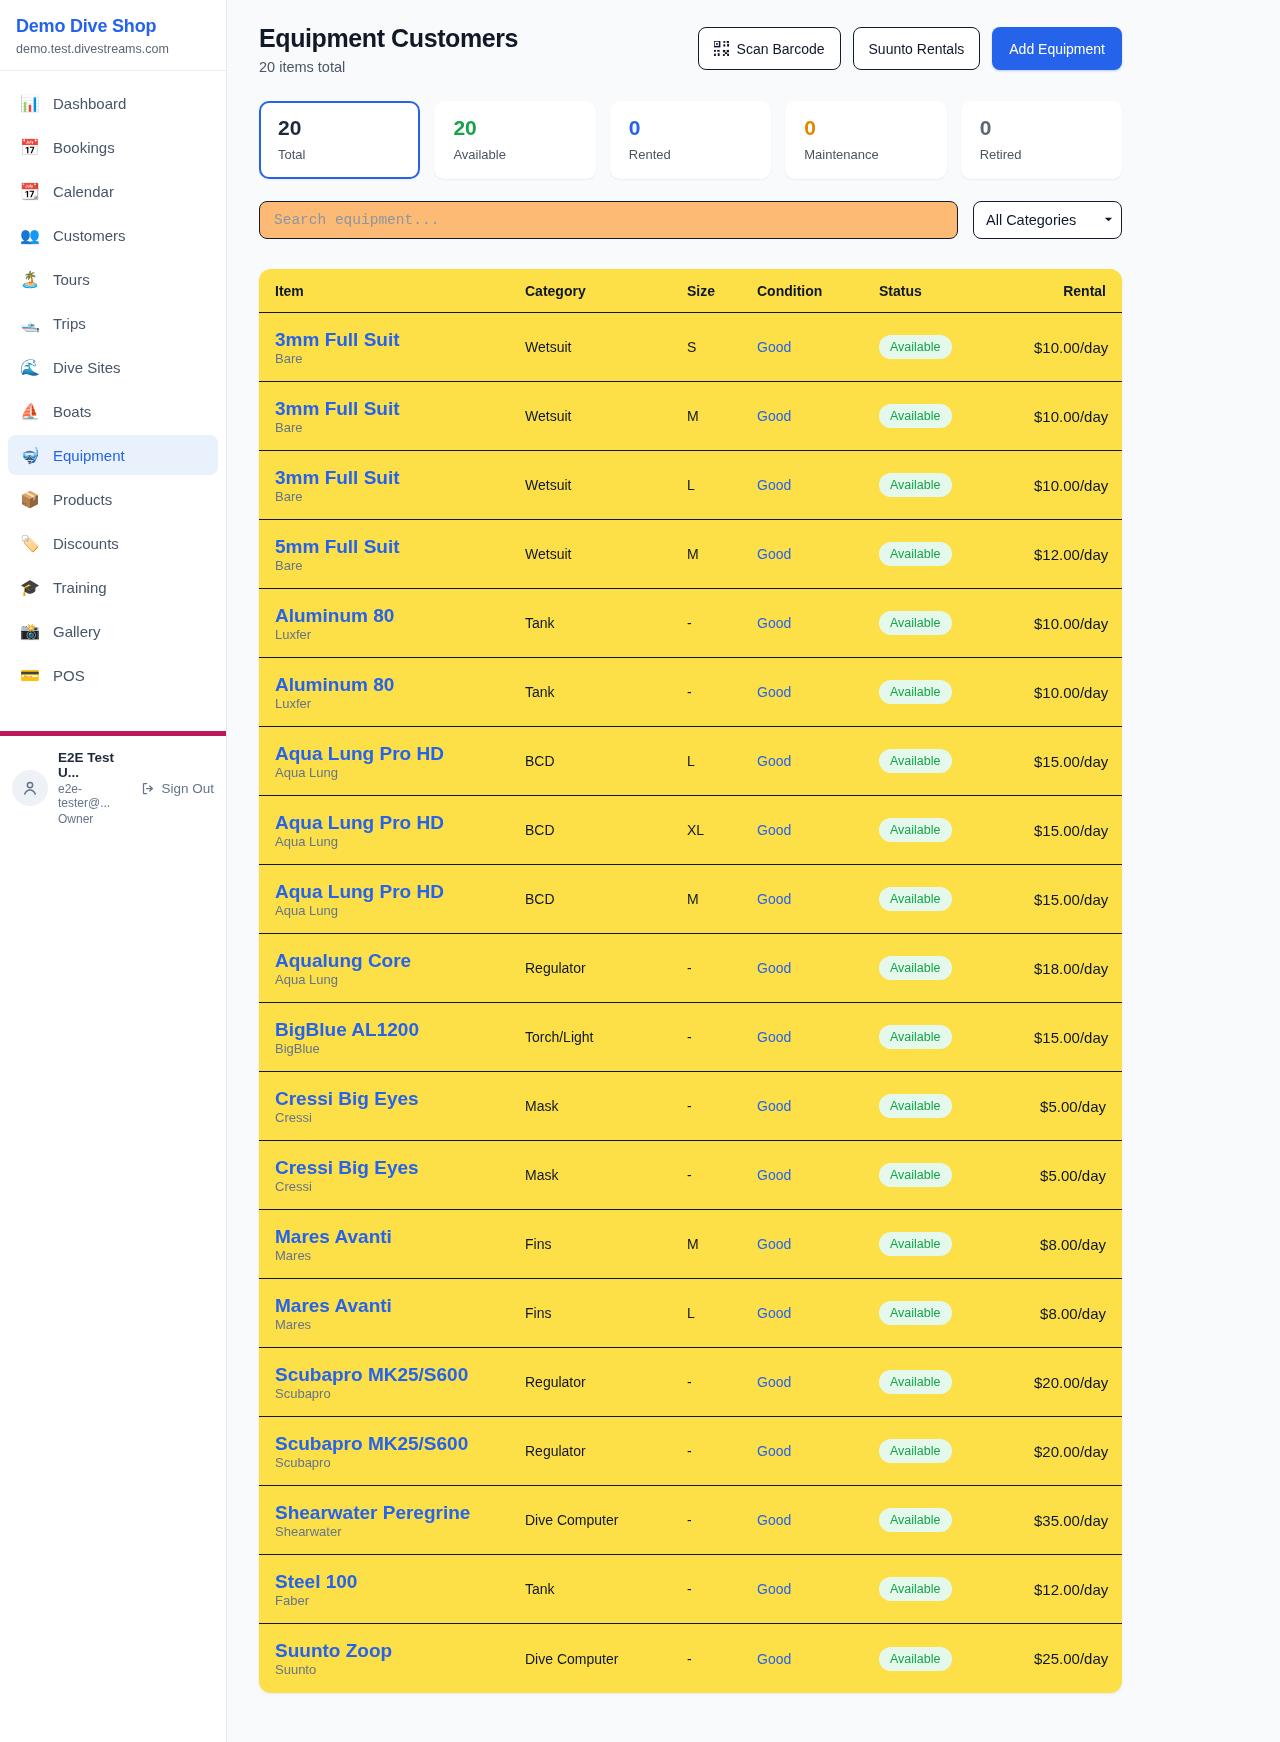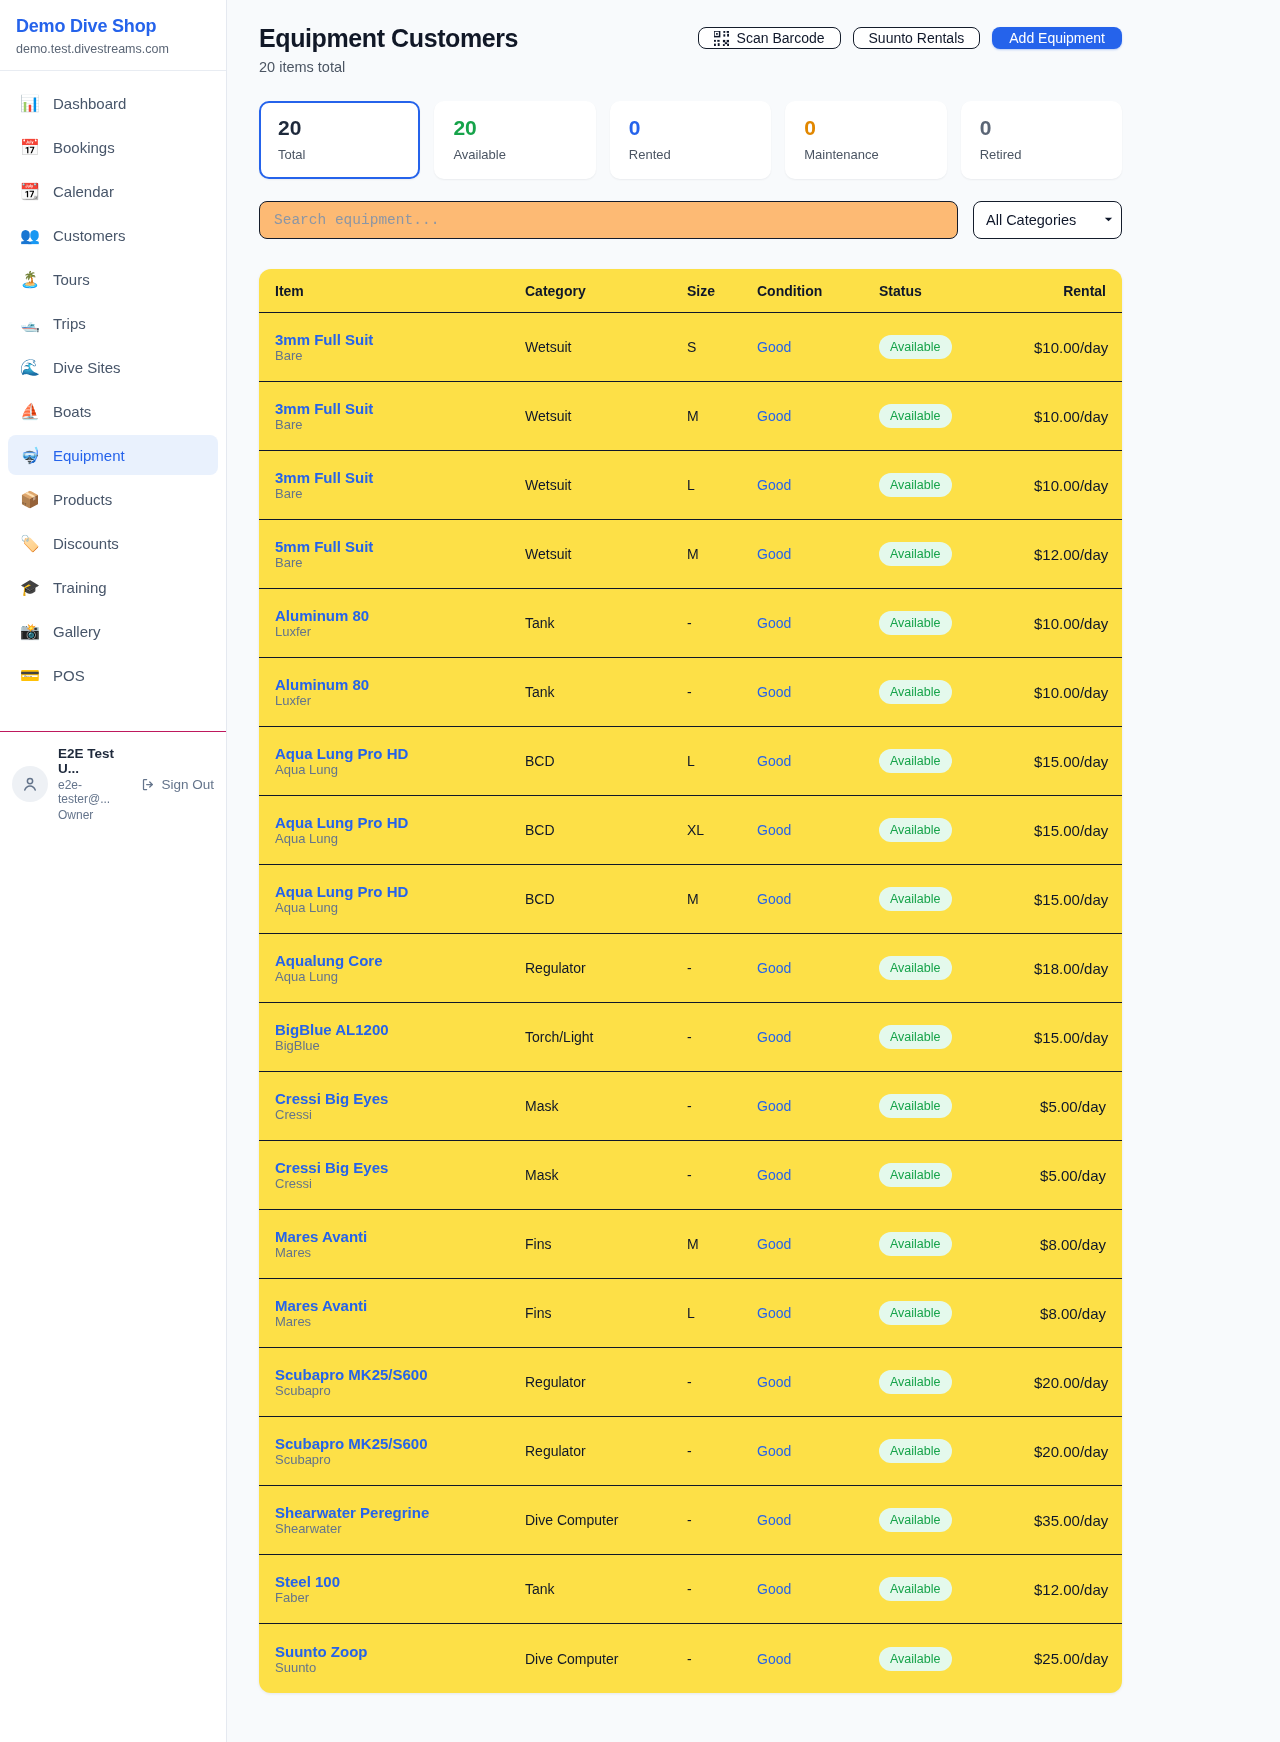--- a/index.html
+++ b/index.html
@@ -20,21 +20,21 @@
   .brand .subdomain { font-size:12.5px; color:#5b6676; margin-top:5px; }
   .nav { padding:12px 8px; }
   .nav-item {
     display:flex; align-items:center; gap:13px; height:40px; margin-bottom:4px;
     padding:0 12px; border-radius:8px; cursor:pointer; color:#475569;
     font-size:15px;
   }
   .nav-item .icon { width:20px; font-size:16px; text-align:center; }
   .nav-item.active { background:#e9f1fd; color:#2563eb; font-weight:500; }
   .user-section {
-    margin-top:20px; border-top:1px solid #be185d; padding:14px 12px;
+    margin-top:20px; border-top:5px solid #be185d; padding:14px 12px;
     display:flex; align-items:center; gap:10px;
   }
   .avatar {
     width:36px; height:36px; border-radius:50%; background:#eef1f5;
     display:flex; align-items:center; justify-content:center; flex-shrink:0;
   }
   .user-info { flex:1; min-width:0; }
   .user-name { font-size:13.5px; font-weight:700; color:#1e293b; }
   .user-email, .user-role { font-size:12px; color:#64748b; margin-top:2px; }
   .signout {
@@ -42,21 +42,21 @@
     color:#64748b; font-size:13.5px; cursor:pointer; font-family:inherit; white-space:nowrap;
   }
   
   .main { flex:1; padding:24px 32px; }
   .content { width:863px; }
   .page-header { display:flex; justify-content:space-between; align-items:flex-start; margin-bottom:26px; }
   .page-title { font-size:25px; font-weight:700; letter-spacing:-.4px; color:#111827; }
   .page-subtitle { font-size:14.5px; color:#4b5563; margin-top:6px; }
   .header-actions { display:flex; gap:12px; margin-top:3px; }
   .btn {
-    height:22px; padding:0 15px; border-radius:8px; font-size:14px; font-weight:500;
+    height:43px; padding:0 15px; border-radius:8px; font-size:14px; font-weight:500;
     font-family:inherit; cursor:pointer; display:flex; align-items:center; gap:8px;
     background:#ffffff; border:1px solid #141c2b; color:#0f172a;
   }
   .btn.primary { background:#2563eb; border:none; color:#ffffff; padding:0 17px; box-shadow:0 1px 2px rgba(37,99,235,.3); }
   
   .stats { display:flex; gap:14px; margin-bottom:22px; }
   .stat-card {
     flex:1; background:#ffffff; border-radius:10px; padding:13px 17px; height:78px;
     box-shadow:0 1px 2px rgba(15,23,42,.06); border:2px solid transparent; cursor:pointer;
   }
@@ -84,21 +84,21 @@
   }
   .trow {
     display:grid; grid-template-columns:250px 162px 70px 122px 155px 1fr;
     align-items:center; padding:0 16px;
   }
   .thead { height:44px; border-bottom:1px solid #0f172a; }
   .thead .th { font-size:14px; font-weight:700; color:#0f172a; }
   .th.right, .td.right { text-align:right; }
   .tbody-row { height:69px; border-bottom:1px solid #0f172a; cursor:pointer; }
   .tbody-row:last-child { border-bottom:none; }
-  .item-name { color:#2563eb; font-size:15px; font-weight:600; text-decoration:none; display:block; }
+  .item-name { color:#2563eb; font-size:19px; font-weight:600; text-decoration:none; display:block; }
   .item-brand { color:#64748b; font-size:13px; margin-top:0; }
   .td { font-size:14px; color:#0f172a; }
   .cond-link { color:#2563eb; text-decoration:none; font-size:14px; }
   .badge {
     display:inline-block; background:#e4f9ec; color:#16a34a; font-size:12.5px;
     padding:5px 11px; border-radius:999px;
   }
   .rental { font-size:15px; color:#0f172a; }
 </style>
 </head>

